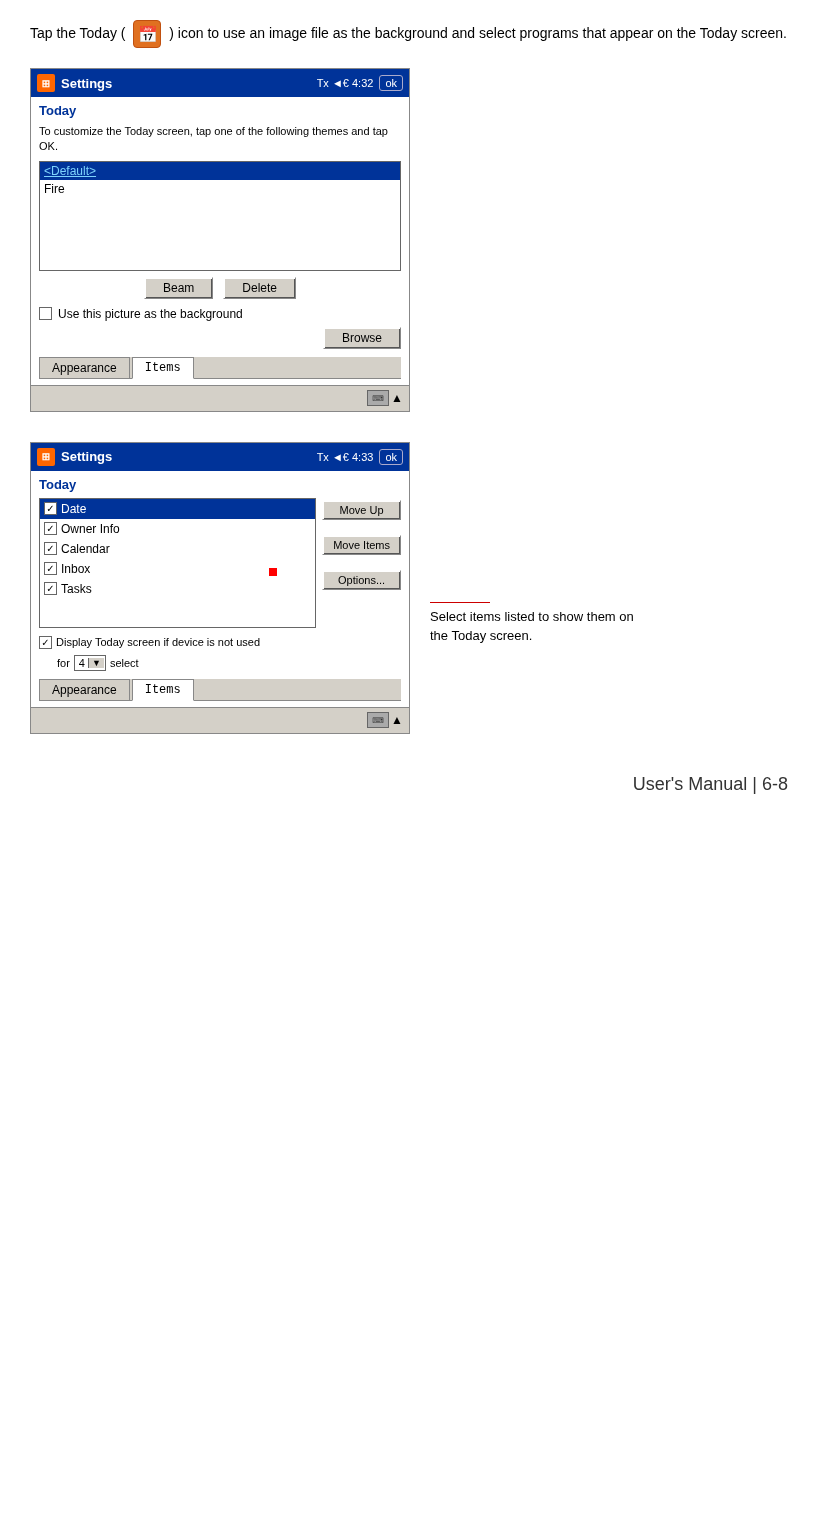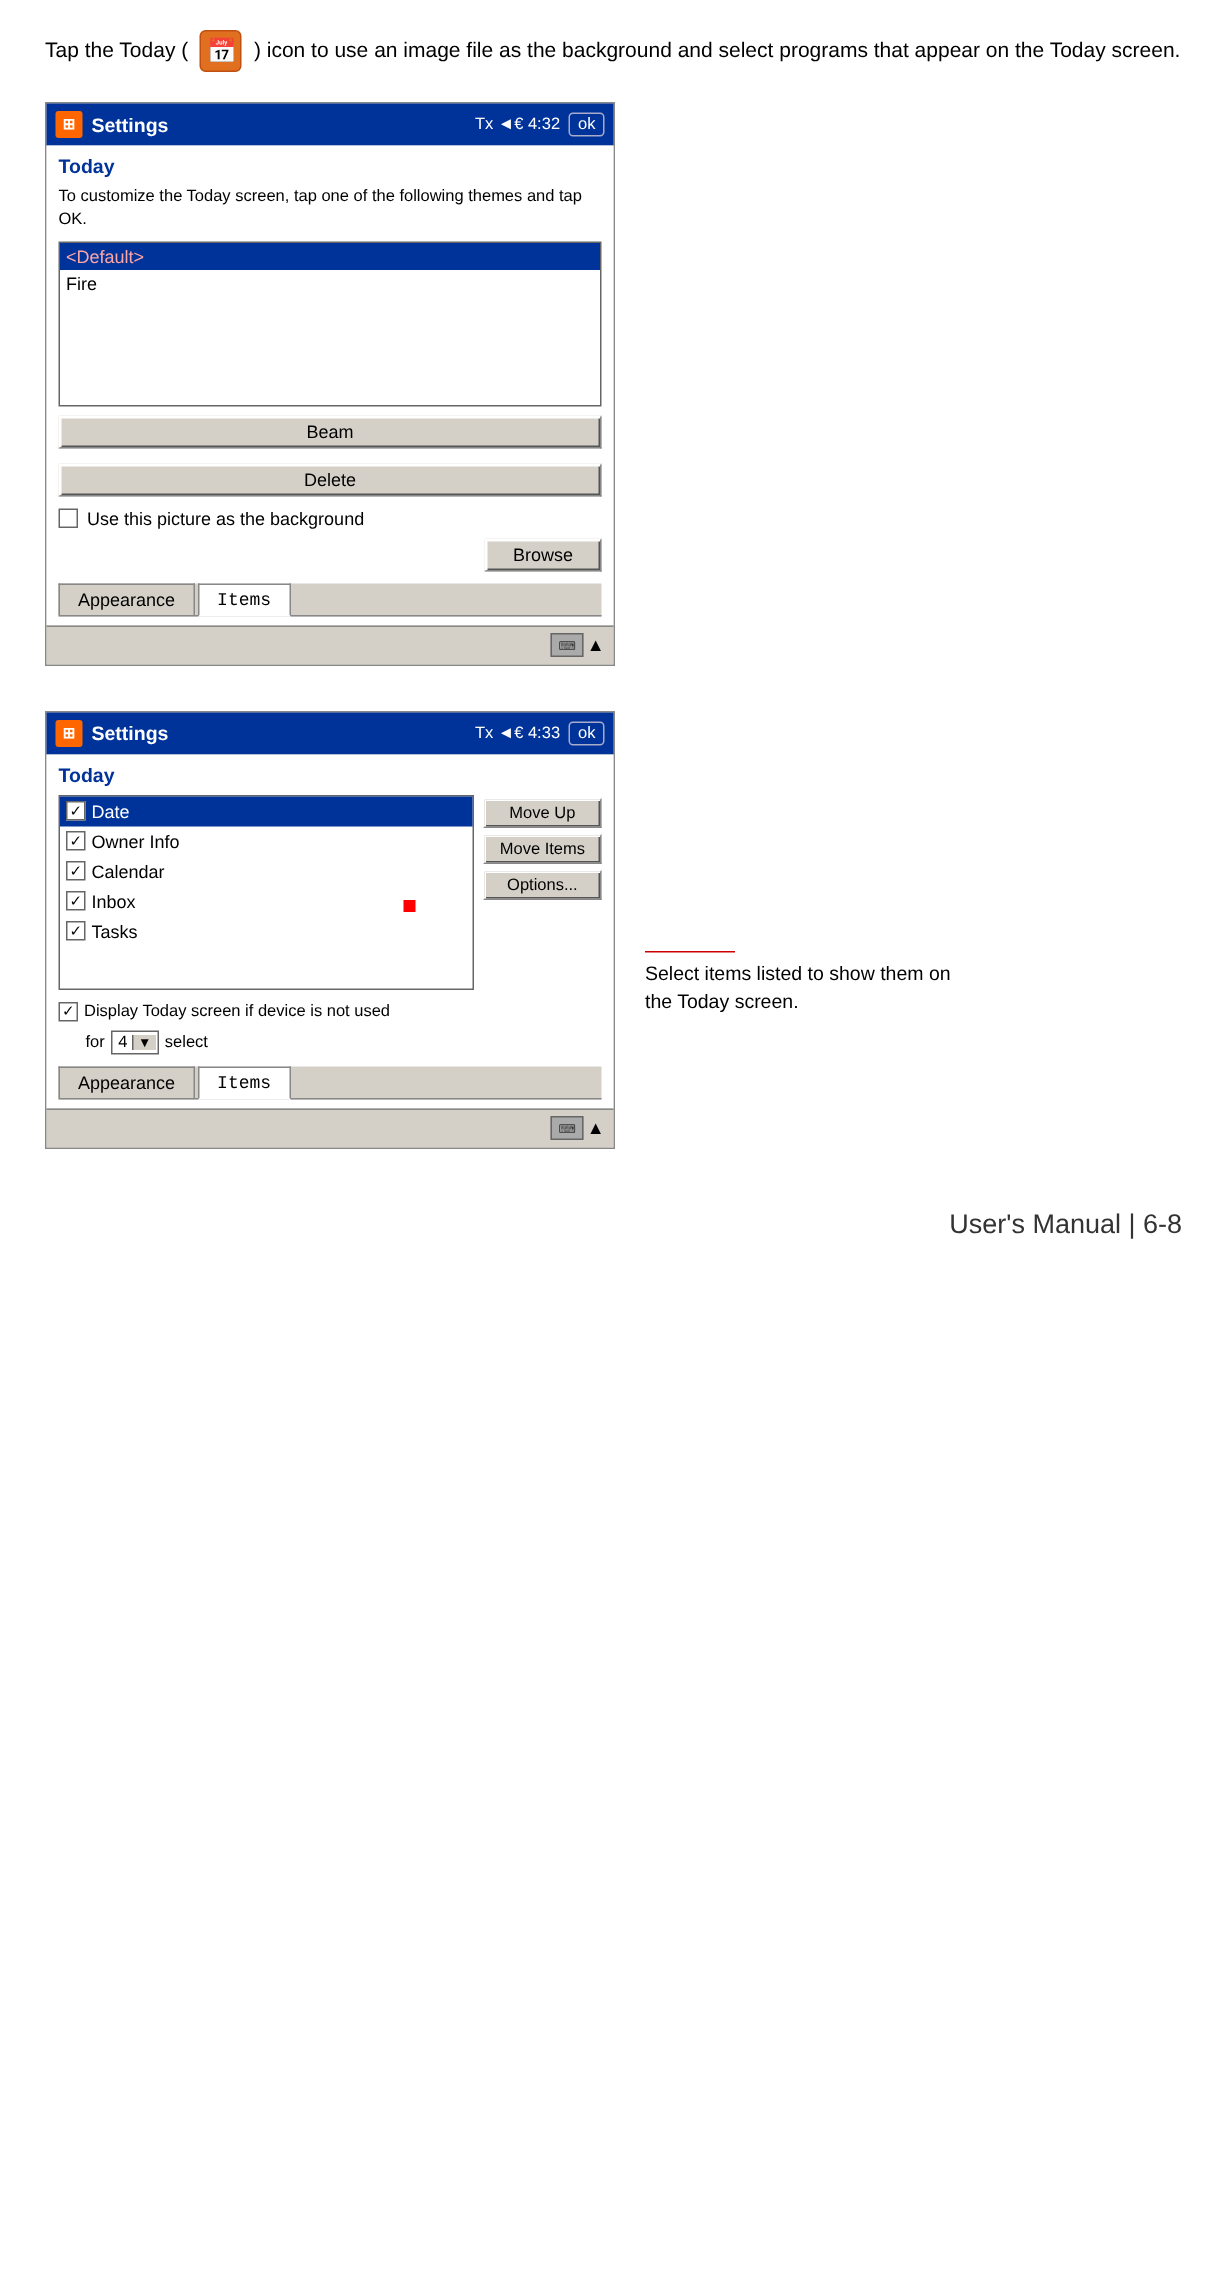--- a/index.html
+++ b/index.html
@@ -117,30 +117,30 @@
       height: 110px;
       overflow: hidden;
     }
     .theme-item {
       padding: 2px 4px;
       font-size: 12px;
       cursor: pointer;
     }
     .theme-item.selected {
       background: #003399;
-      color: #fca5a5;
+      color: #7dd3fc;
+      text-decoration: underline;
     }
 
     
     .btn-row {
       display: flex;
       justify-content: center;
       gap: 10px;
       margin-bottom: 8px;
-      flex-direction: column;
     }
     .win-btn {
       background: #d4d0c8;
       border: 1px solid #888;
       border-top-color: #fff;
       border-left-color: #fff;
       padding: 3px 18px;
       font-size: 12px;
       cursor: pointer;
       box-shadow: inset 1px 1px 0 #fff, inset -1px -1px 0 #555;
@@ -255,21 +255,21 @@
       font-size: 10px;
       flex-shrink: 0;
     }
     .item-entry.selected .item-checkbox {
       background: #fff;
       color: #000;
     }
     .items-buttons {
       display: flex;
       flex-direction: column;
-      gap: 4px;
+      gap: 15px;
       justify-content: flex-start;
       padding-top: 2px;
     }
     .items-buttons .win-btn {
       padding: 3px 10px;
       font-size: 11px;
       white-space: nowrap;
     }
 
     

